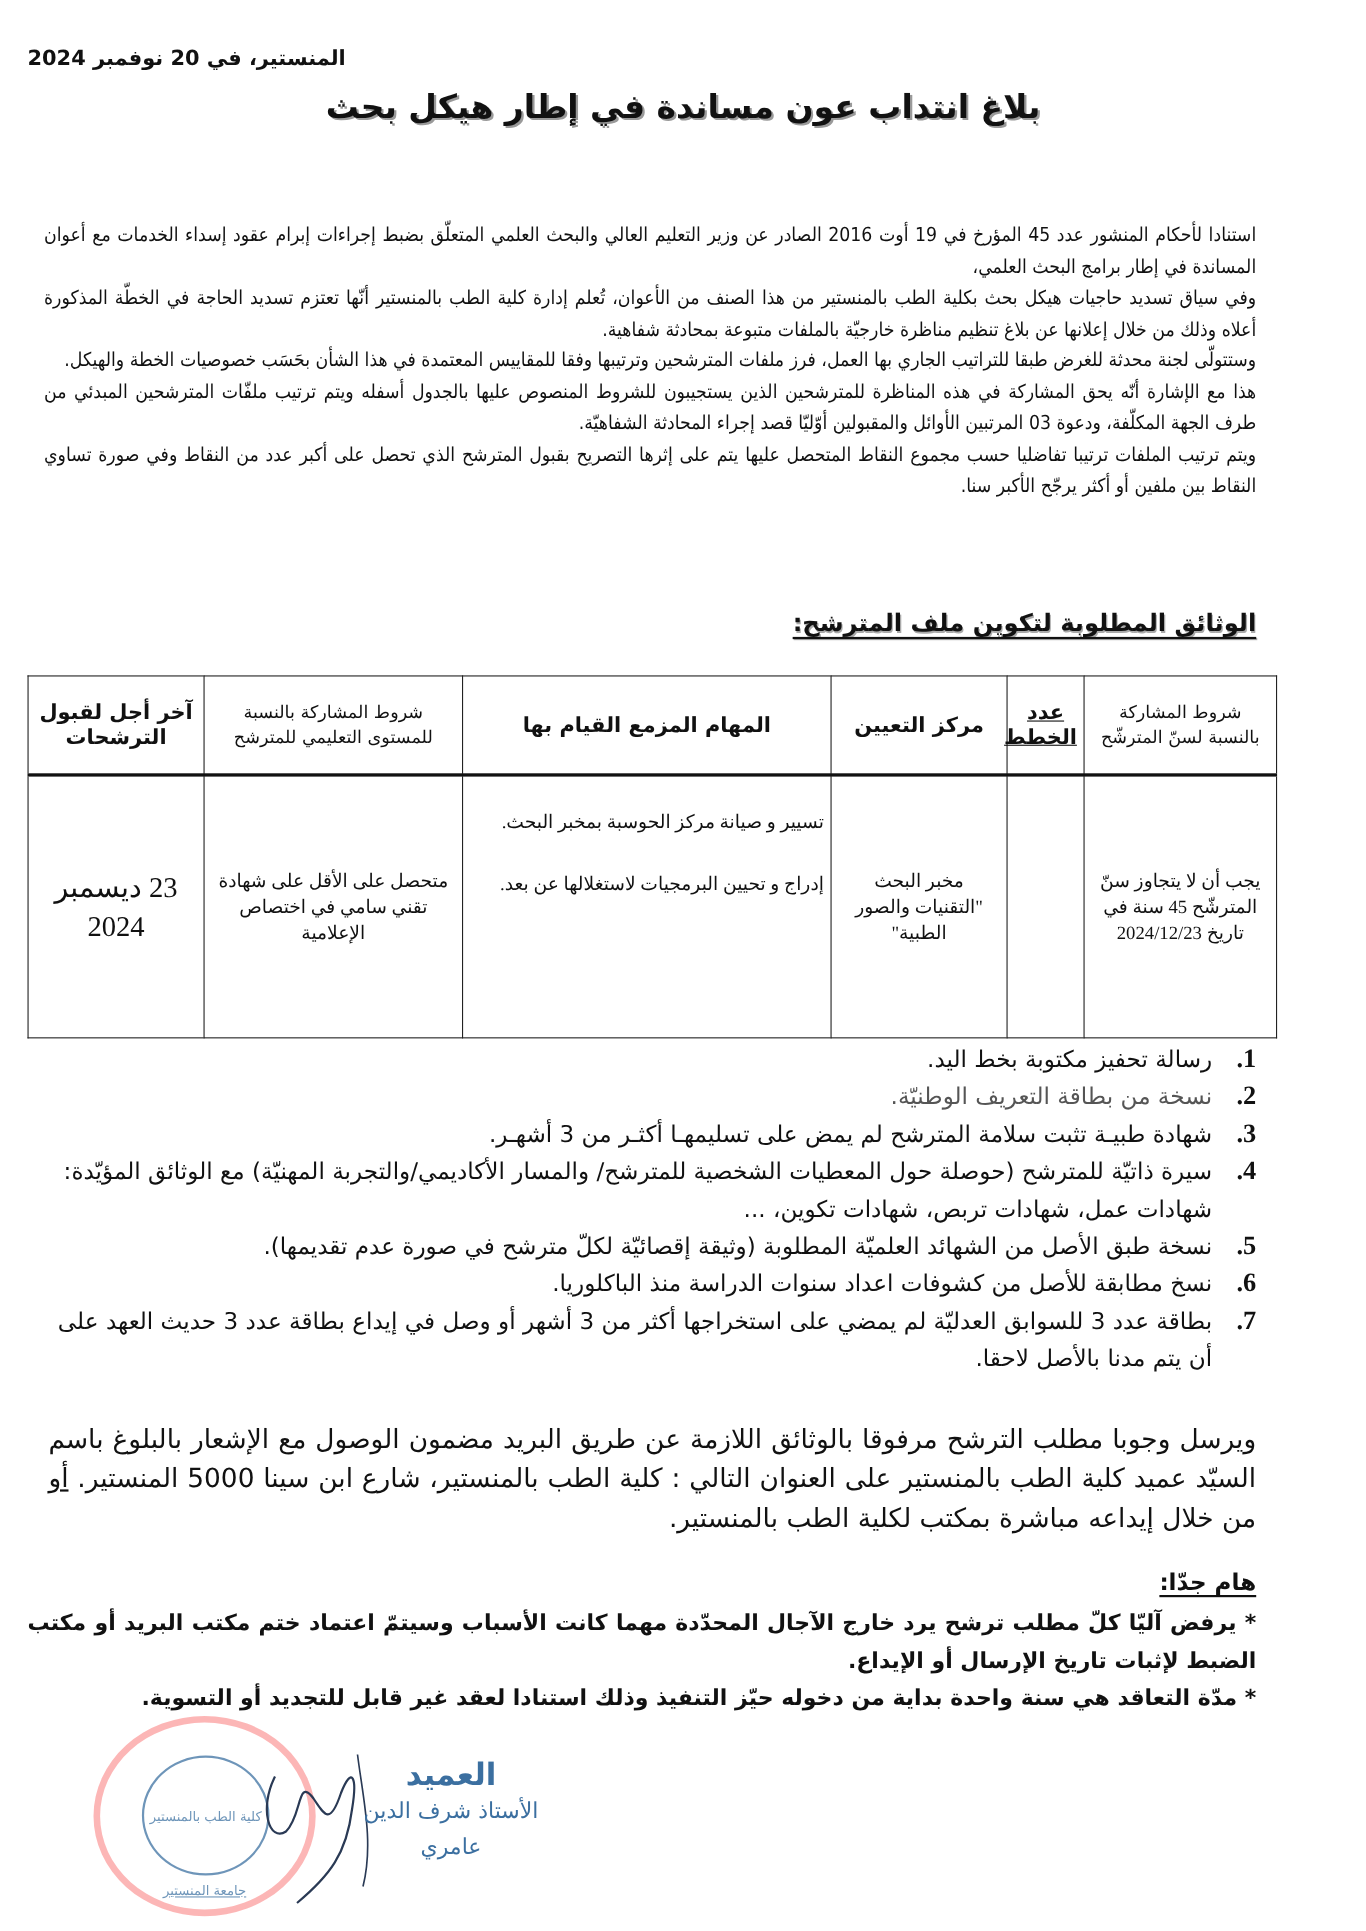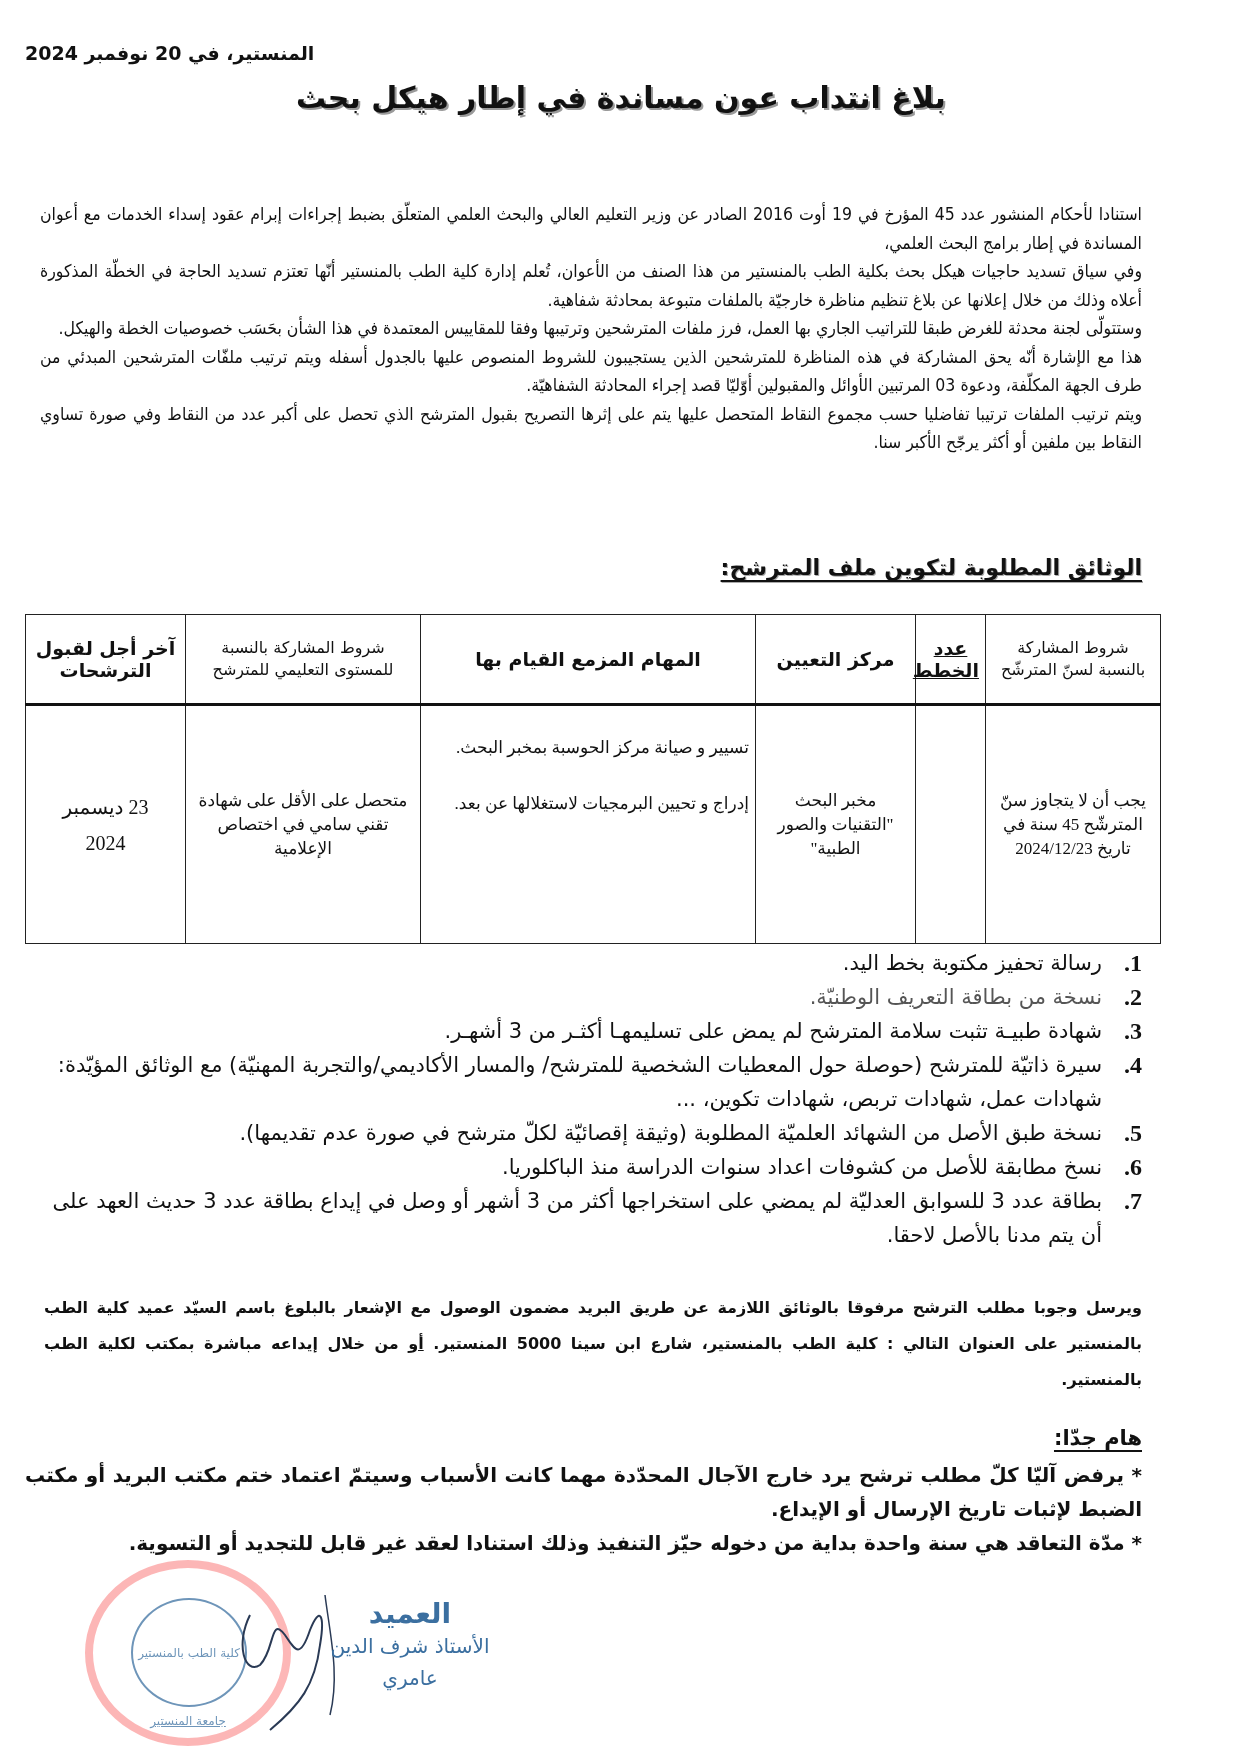--- a/index.html
+++ b/index.html
@@ -44,50 +44,50 @@
   table.req th, table.req td {
     border: 1.5px solid #222; text-align: center; vertical-align: middle;
     padding: 4px 6px;
   }
   table.req th { height: 80px; font-size: 16px; font-weight: normal; line-height: 22px; }
   table.req th.big { font-size: 19px; font-weight: bold; }
   table.req thead tr { border-bottom: 3px solid #111; }
   table.req td { font-size: 17px; line-height: 24px; font-family: "Liberation Serif", "DejaVu Serif", serif; }
   table.req td.tasks { text-align: right; vertical-align: top; padding-top: 30px; }
   table.req td.tasks p { margin: 0 0 32px 0; }
-  table.req td.deadline { font-size: 20px; line-height: 36px; }
+  table.req td.deadline { font-size: 26px; line-height: 36px; }
   .underl { text-decoration: underline; }
   ol.docs {
     position: absolute; left: 40px; right: 100px; top: 946px;
     margin: 0; padding: 0; list-style: none; direction: rtl;
     font-size: 21px; line-height: 34px;
   }
   ol.docs li { position: relative; padding-right: 40px; }
   ol.docs li .num {
     position: absolute; right: 0; top: 0; font-weight: bold; font-size: 24px;
     font-family: "Liberation Serif", serif;
   }
   ol.docs li.faded .txt { color: #555; }
   .sending {
     position: absolute; left: 44px; right: 100px; top: 1290px;
-    font-size: 16px; font-weight: bold; line-height: 36px; direction: rtl;
+    font-size: 24px; font-weight: normal; line-height: 36px; direction: rtl;
     text-align: justify;
   }
   .important-title {
     position: absolute; right: 100px; top: 1426px; font-size: 21px; font-weight: bold;
     direction: rtl; text-decoration: underline; text-underline-offset: 5px;
   }
   .important {
     position: absolute; left: 25px; right: 100px; top: 1458px;
     font-size: 20px; font-weight: bold; line-height: 34px; direction: rtl; text-align: justify;
   }
   .important p { margin: 0; }
   .stamp {
     position: absolute; left: 85px; top: 1560px; width: 190px; height: 170px;
-    border: 8px solid #fca5a5; border-radius: 50%; opacity: 0.8;
+    border: 6px solid #fca5a5; border-radius: 50%; opacity: 0.8;
   }
   .stamp-inner {
     position: absolute; left: 38px; top: 30px; width: 112px; height: 105px;
     border: 2px solid #4a7ba8; border-radius: 50%;
     display: flex; align-items: center; justify-content: center; text-align: center;
     color: #4a7ba8; font-size: 12px; line-height: 16px; direction: rtl;
   }
   .stamp-ring {
     position: absolute; left: 0; right: 0; bottom: 10px; text-align: center;
     color: #4a7ba8; font-size: 12px; direction: rtl; text-decoration: underline;

